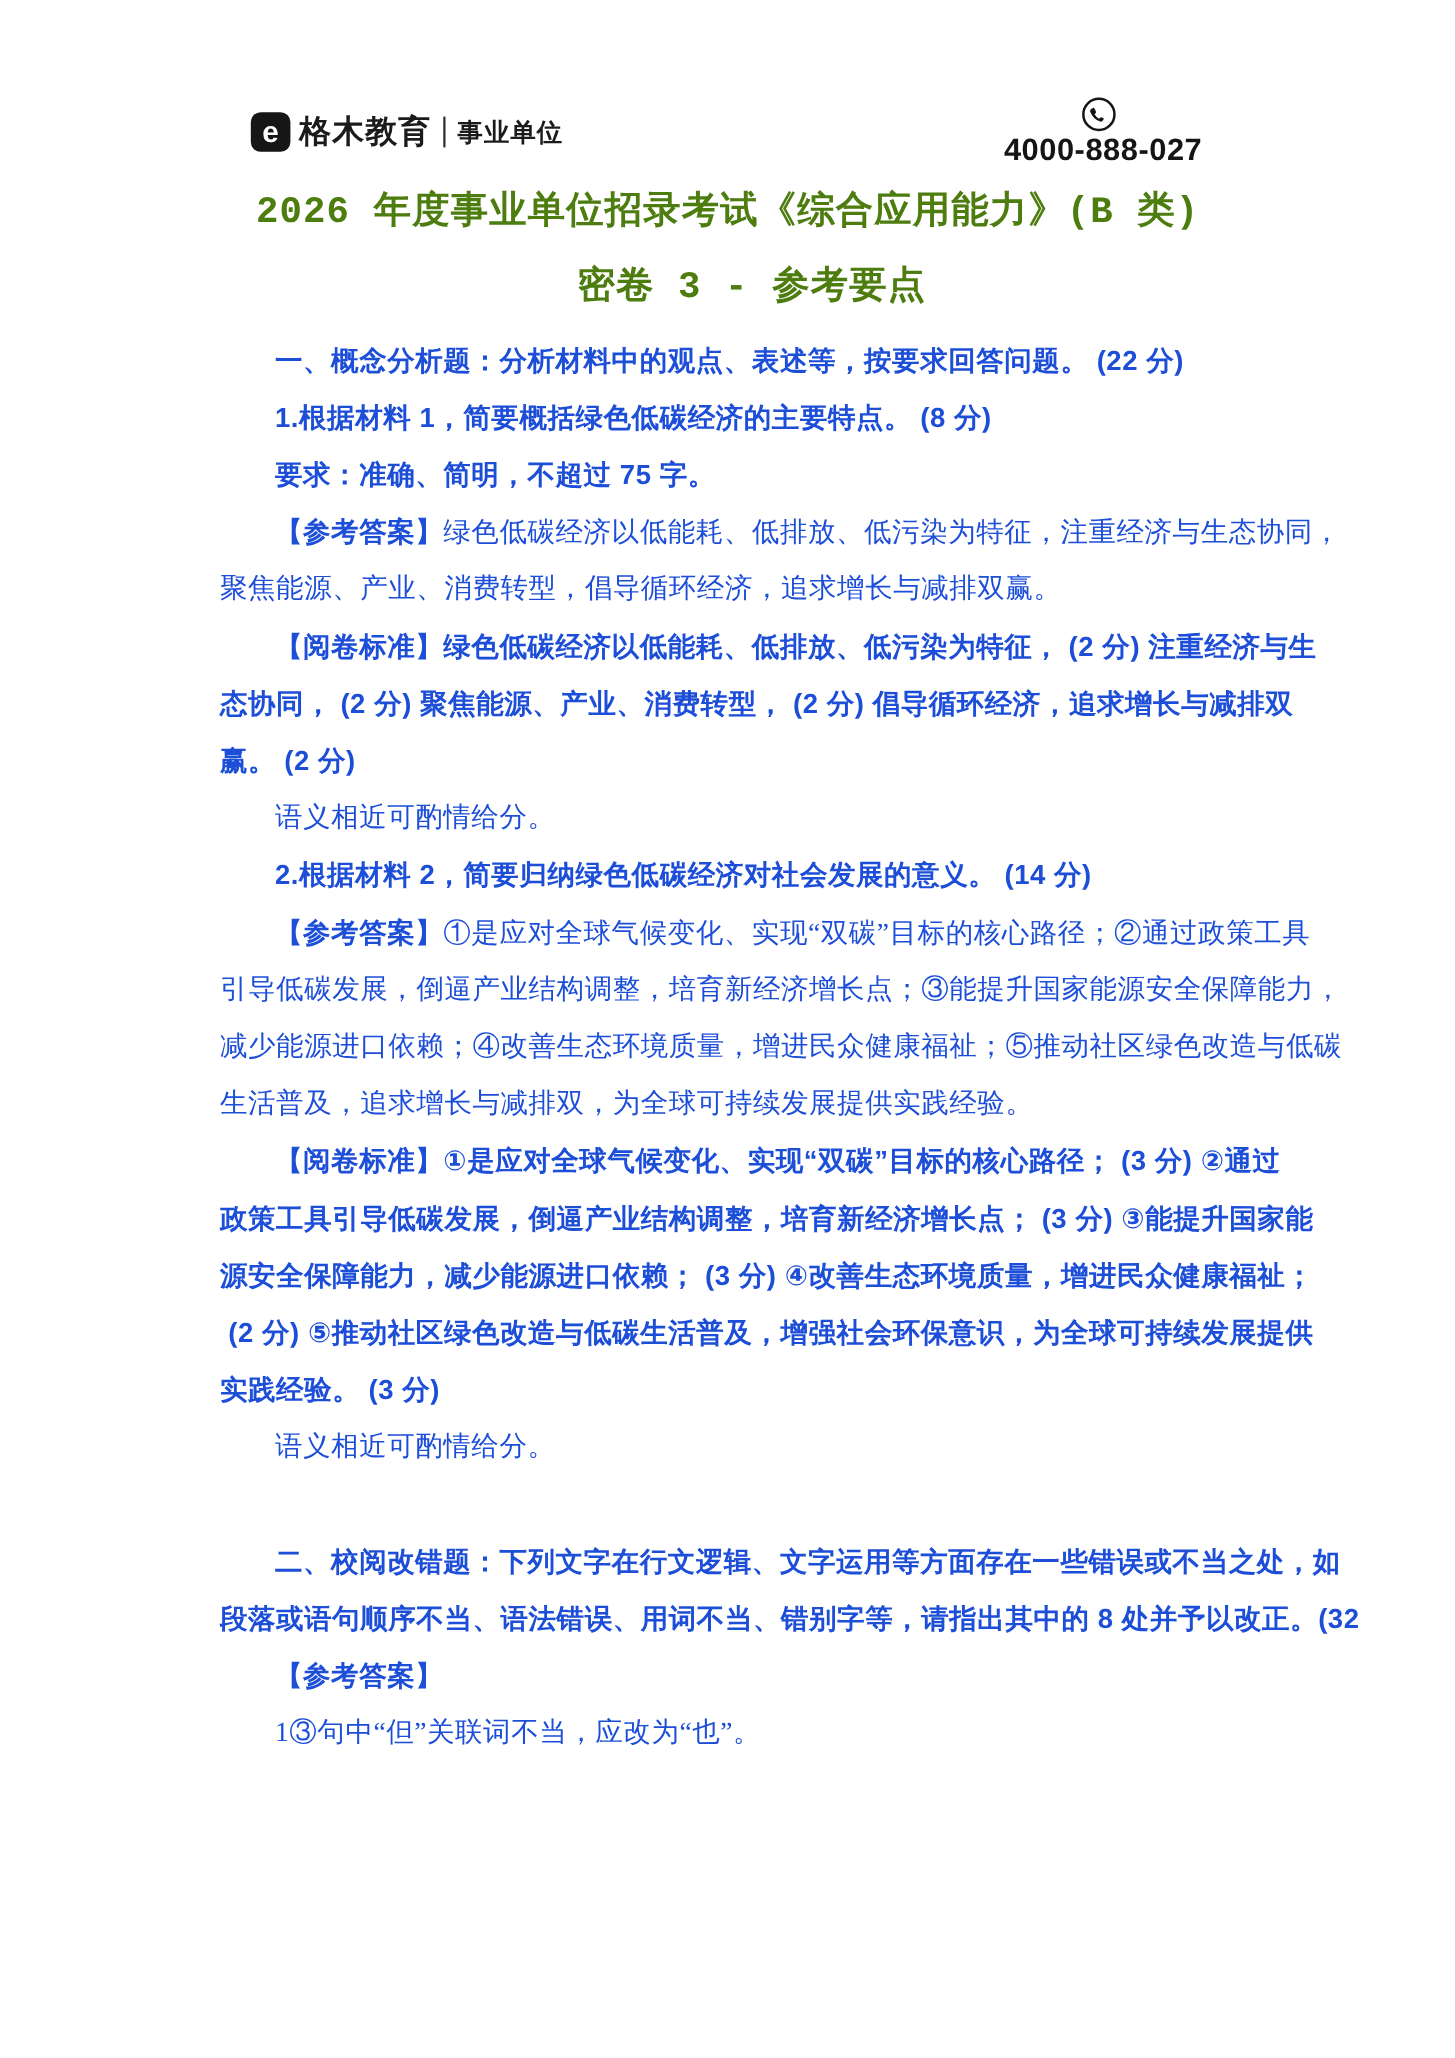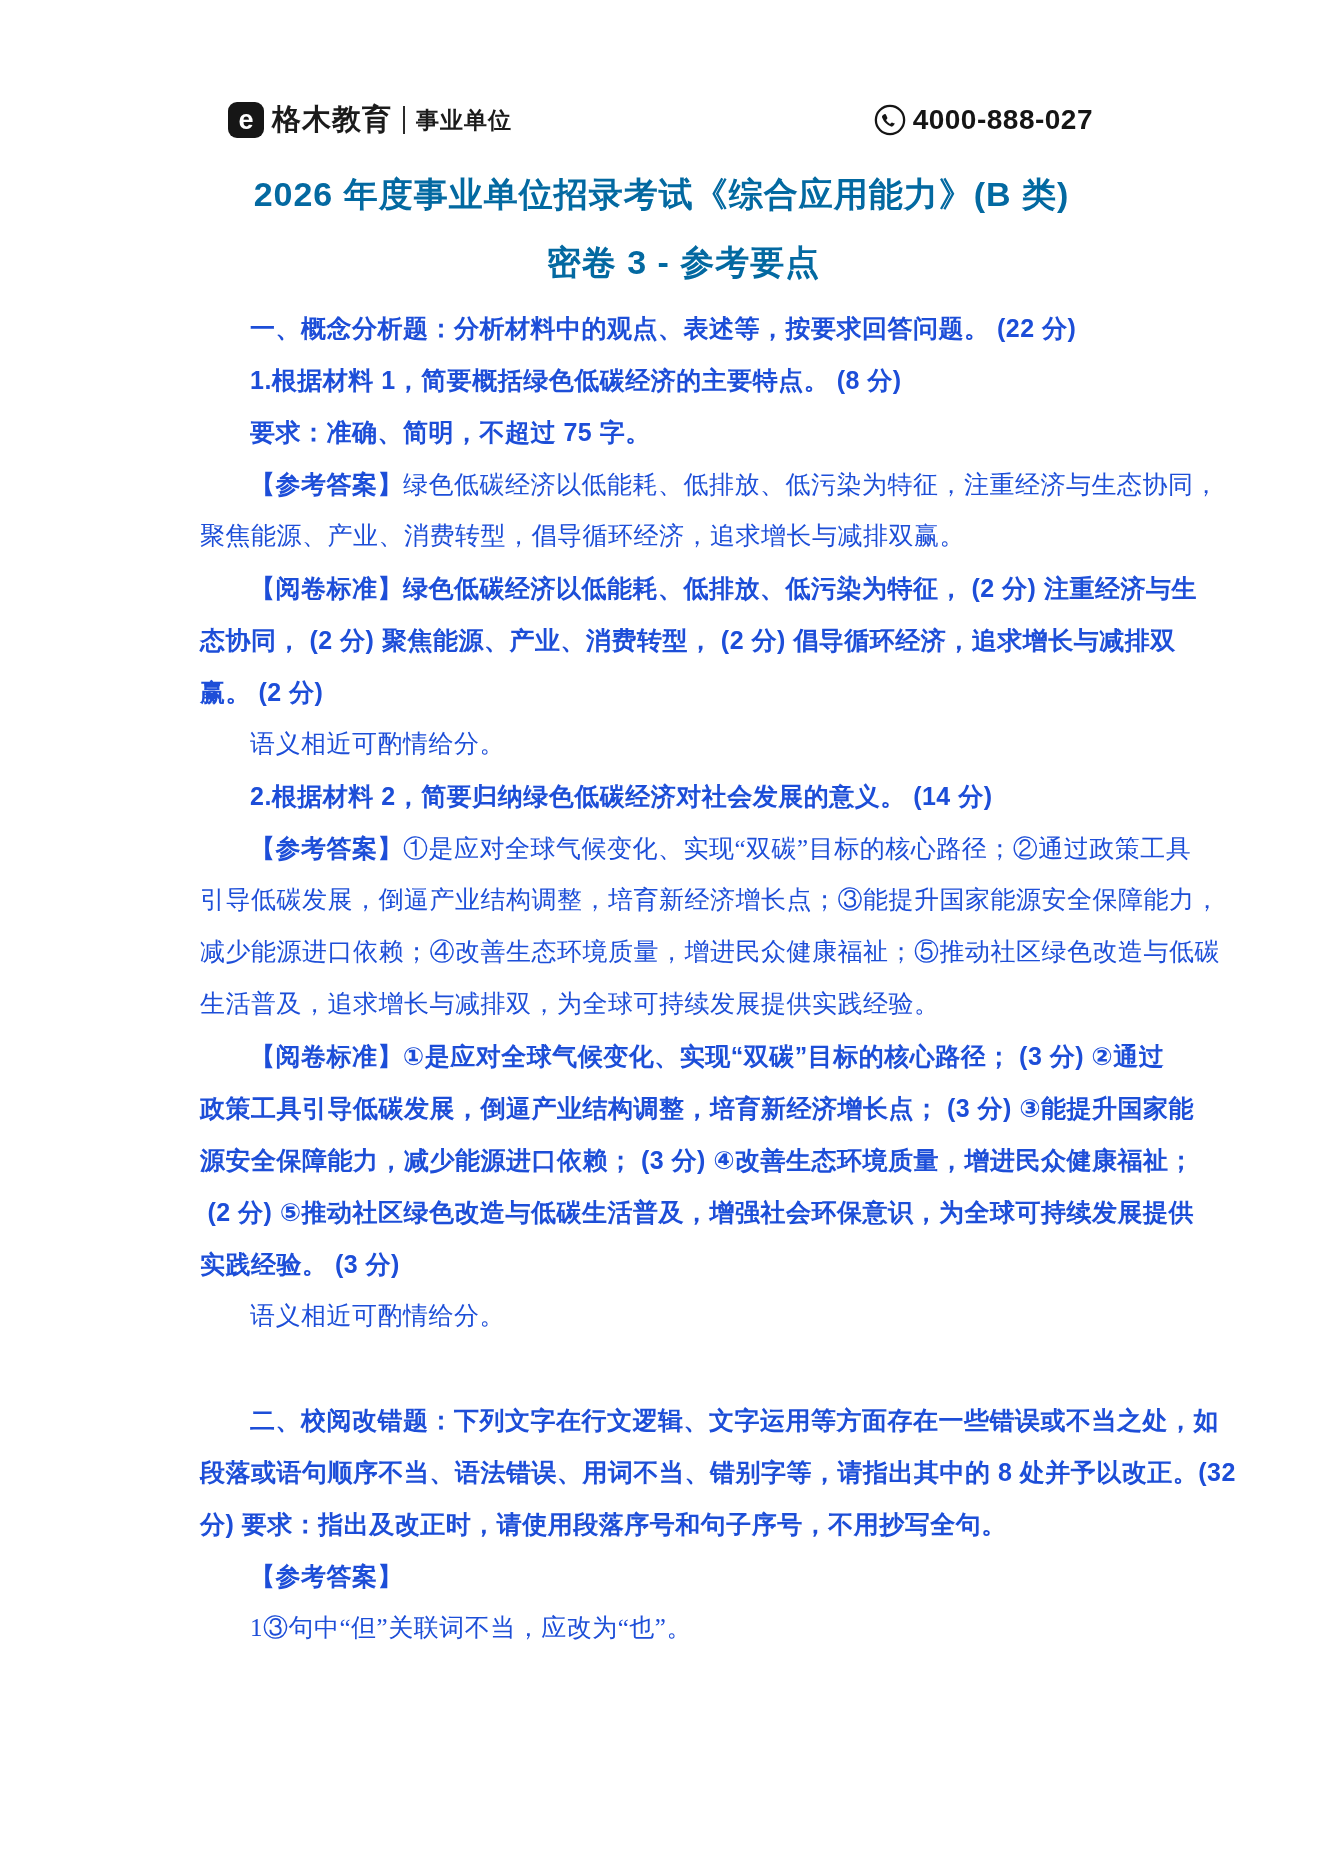--- a/index.html
+++ b/index.html
@@ -25,31 +25,31 @@
     font-weight:700; font-size:27px; font-family:"Liberation Sans",sans-serif;
   }
   .brand-name {
     margin-left:8px; font-size:29px; font-weight:700; color:#1b1b1b;
     letter-spacing:1px;
   }
   .brand-divider {
     width:2px; height:28px; background:#2a2a2a; margin:0 11px;
   }
   .brand-sub { font-size:23px; font-weight:700; color:#1b1b1b; letter-spacing:1px; }
-  .phone { display:flex; align-items:center; }
+  .phone { display:flex; align-items:center;flex-direction:column; }
   .phone-icon { margin-right:7px; display:block; }
   .phone-number {
     font-size:28px; font-weight:700; color:#151515; letter-spacing:0.5px;
     font-family:"Liberation Sans","DejaVu Sans",sans-serif;
   }
   
   .titles { position:absolute; top:172px; left:0; right:0; text-align:center; }
   .title-line {
-    font-size:34px; line-height:44px; font-weight:700; color:#0369a1;
-    font-family:Liberation Sans, sans-serif;
+    font-size:34px; line-height:44px; font-weight:700; color:#4d7c0f;
+    font-family:Liberation Mono, monospace;
     letter-spacing:1px; white-space:pre;
   }
   .title-line + .title-line { margin-top:24px;padding-left:44px; }
   
   .doc-body { position:absolute; top:302px; left:200px; width:1035px; }
   .line {
     white-space:pre; font-size:25px; line-height:52px; height:52px;
     color:#1d4ed8; letter-spacing:0.5px;
   }
   .hei  { font-family:"Liberation Sans","DejaVu Sans",sans-serif; font-weight:700; }
@@ -100,18 +100,17 @@
       <div class="line song">减少能源进口依赖；④改善生态环境质量，增进民众健康福祉；⑤推动社区绿色改造与低碳</div>
       <div class="line song">生活普及，追求增长与减排双，为全球可持续发展提供实践经验。</div>
       <div class="line hei indent">【阅卷标准】①是应对全球气候变化、实现“双碳”目标的核心路径； (3 分) ②通过</div>
       <div class="line hei">政策工具引导低碳发展，倒逼产业结构调整，培育新经济增长点； (3 分) ③能提升国家能</div>
       <div class="line hei">源安全保障能力，减少能源进口依赖； (3 分) ④改善生态环境质量，增进民众健康福祉；</div>
       <div class="line hei"> (2 分) ⑤推动社区绿色改造与低碳生活普及，增强社会环保意识，为全球可持续发展提供</div>
       <div class="line hei">实践经验。 (3 分)</div>
       <div class="line song indent">语义相近可酌情给分。</div>
       <div class="line hei indent gap">二、校阅改错题：下列文字在行文逻辑、文字运用等方面存在一些错误或不当之处，如</div>
       <div class="line hei">段落或语句顺序不当、语法错误、用词不当、错别字等，请指出其中的 8 处并予以改正。(32</div>
-      <div class="line hei">分) 要求：指出及改正时，请使用段落序号和句子序号，不用抄写全句。</div>
       <div class="line hei indent">【参考答案】</div>
       <div class="line song indent">1③句中“但”关联词不当，应改为“也”。</div>
     </div>
 
 </div>
 
 </body></html>

